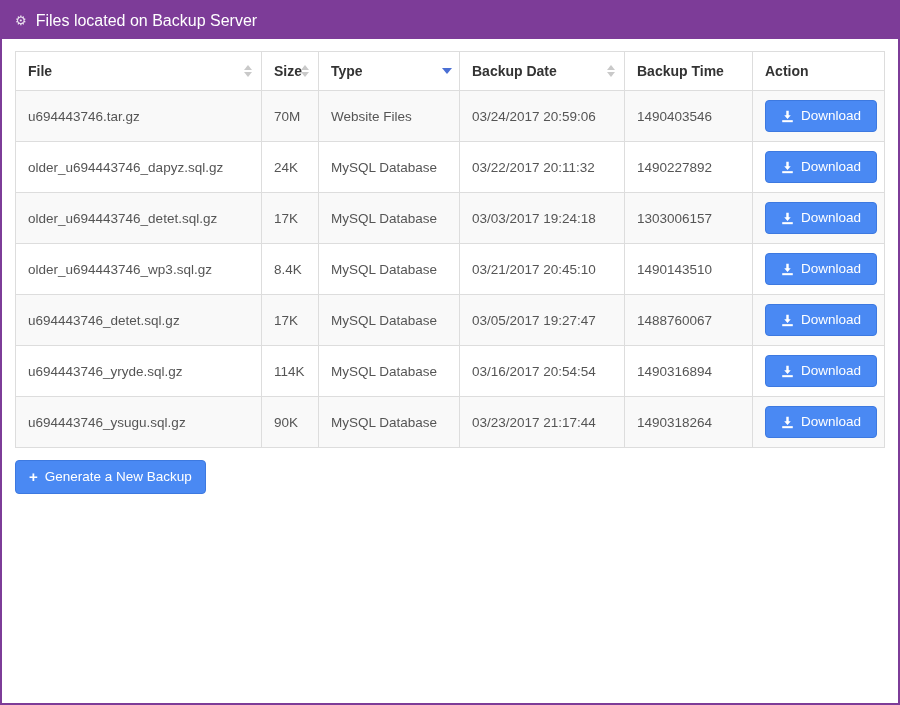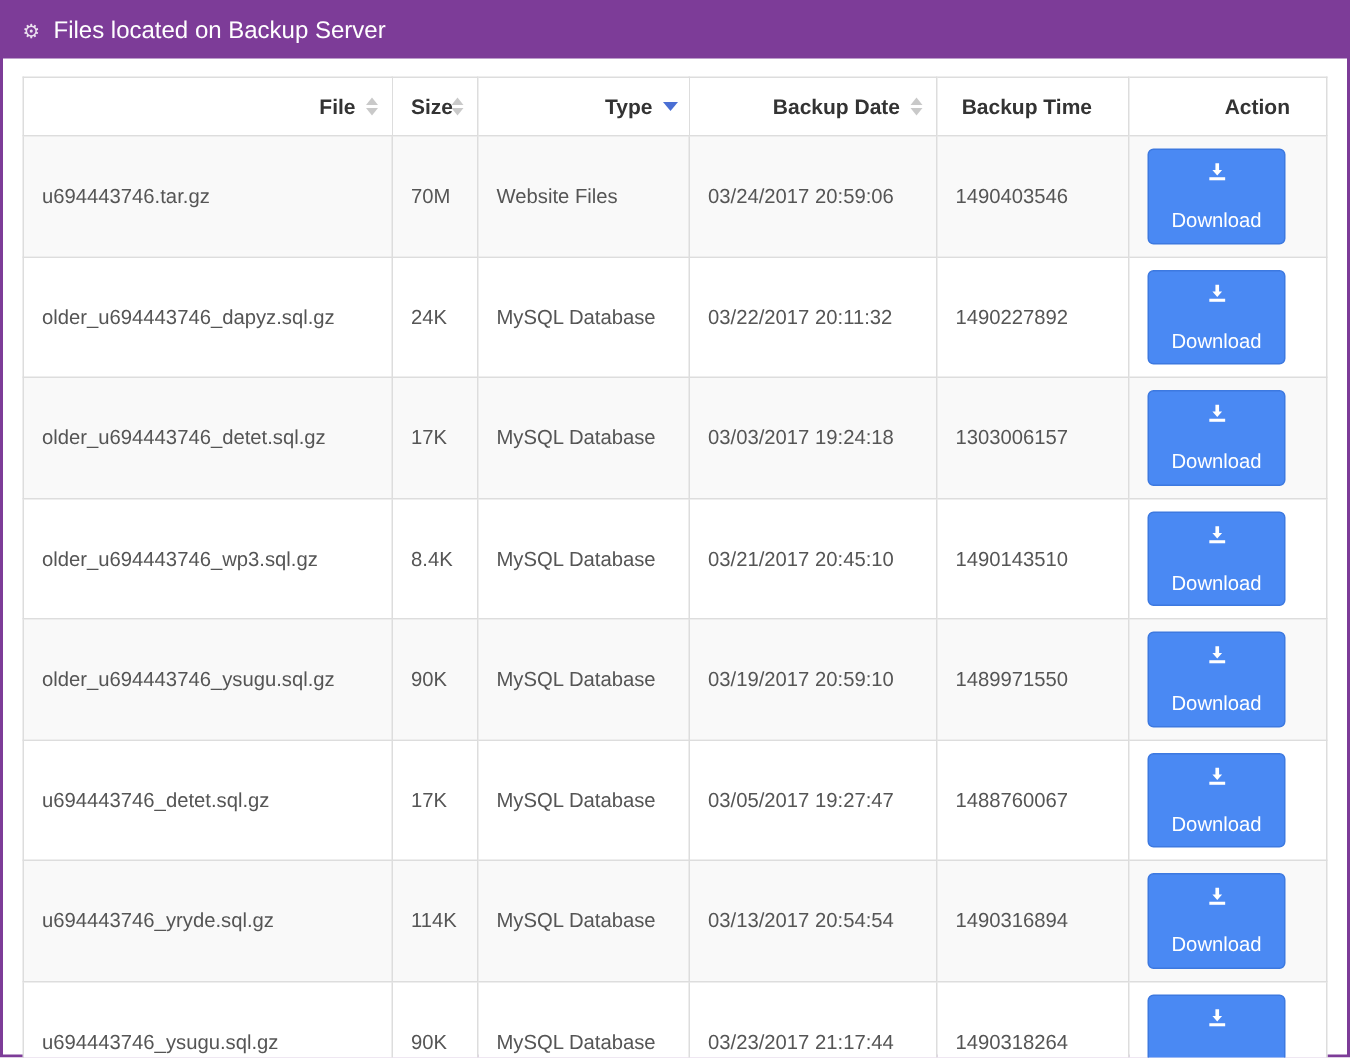--- a/index.html
+++ b/index.html
@@ -40,21 +40,21 @@
   }
   table{
     width:100%;
     border-collapse:collapse;
     border:1px solid #ddd;
     color:#555;
     font-size:13.5px;
     table-layout:fixed;
   }
   th{
-    text-align:right;
+    text-align:left;
     font-weight:bold;
     font-size:14px;
     color:#333;
     padding:10px 12px;
     border:1px solid #ddd;
     background:#fff;
     position:relative;
     height:39px;
   }
   td{
@@ -79,31 +79,30 @@
   }
   .sort-icon .up{top:2px;border-bottom:5px solid var(--caret-gray);}
   .sort-icon .down{bottom:2px;border-top:5px solid var(--caret-gray);}
   .sort-icon.sorted-desc .down{
     bottom:auto;top:50%;transform:translateY(-50%);
     border-left-width:5px;border-right-width:5px;
     border-top:6px solid var(--sorted-caret);
   }
   .c-action{text-align:left;}
   .btn-download{
-    display:inline-flex;align-items:center;gap:19px;
+    display:inline-flex;align-items:center;gap:7px;
     background:var(--button-blue);
     border:1px solid var(--button-blue-border);
     color:#fff;
     font-family:"Liberation Sans",sans-serif;
     font-size:13.5px;
     padding:8px 15px;
     border-radius:4px;
     cursor:pointer;
     line-height:1;
-    flex-direction:column;
   }
   .dl-icon{width:13px;height:13px;display:block;}
   .btn-generate{
     margin-top:12px;
     display:inline-flex;align-items:center;gap:7px;
     background:var(--button-blue);
     border:1px solid var(--button-blue-border);
     color:#fff;
     font-family:"Liberation Sans",sans-serif;
     font-size:13.5px;
@@ -232,56 +231,40 @@
       <button class="btn-download">
         <svg class="dl-icon" viewBox="0 0 16 16" fill="#ffffff" xmlns="http://www.w3.org/2000/svg">
           <path d="M6.5 1h3v5.5H12L8 11 4 6.5h2.5z"></path>
           <rect x="1.5" y="12.5" width="13" height="2.5"></rect>
         </svg>
         <span class="dl-label">Download</span>
       </button>
     </td>
   </tr>
           <tr>
-    <td class="c-file">older_u694443746_ysugu.sql.gz</td>
-    <td class="c-size">90K</td>
-    <td class="c-type">MySQL Database</td>
-    <td class="c-date">03/19/2017 20:59:10</td>
-    <td class="c-time">1489971550</td>
-    <td class="c-action">
-      <button class="btn-download">
-        <svg class="dl-icon" viewBox="0 0 16 16" fill="#ffffff" xmlns="http://www.w3.org/2000/svg">
-          <path d="M6.5 1h3v5.5H12L8 11 4 6.5h2.5z"></path>
-          <rect x="1.5" y="12.5" width="13" height="2.5"></rect>
-        </svg>
-        <span class="dl-label">Download</span>
-      </button>
-    </td>
-  </tr>
-          <tr>
     <td class="c-file">u694443746_detet.sql.gz</td>
     <td class="c-size">17K</td>
     <td class="c-type">MySQL Database</td>
     <td class="c-date">03/05/2017 19:27:47</td>
     <td class="c-time">1488760067</td>
     <td class="c-action">
       <button class="btn-download">
         <svg class="dl-icon" viewBox="0 0 16 16" fill="#ffffff" xmlns="http://www.w3.org/2000/svg">
           <path d="M6.5 1h3v5.5H12L8 11 4 6.5h2.5z"></path>
           <rect x="1.5" y="12.5" width="13" height="2.5"></rect>
         </svg>
         <span class="dl-label">Download</span>
       </button>
     </td>
   </tr>
           <tr>
     <td class="c-file">u694443746_yryde.sql.gz</td>
     <td class="c-size">114K</td>
     <td class="c-type">MySQL Database</td>
-    <td class="c-date">03/13/2017 20:54:54</td>
+    <td class="c-date">03/16/2017 20:54:54</td>
     <td class="c-time">1490316894</td>
     <td class="c-action">
       <button class="btn-download">
         <svg class="dl-icon" viewBox="0 0 16 16" fill="#ffffff" xmlns="http://www.w3.org/2000/svg">
           <path d="M6.5 1h3v5.5H12L8 11 4 6.5h2.5z"></path>
           <rect x="1.5" y="12.5" width="13" height="2.5"></rect>
         </svg>
         <span class="dl-label">Download</span>
       </button>
     </td>

